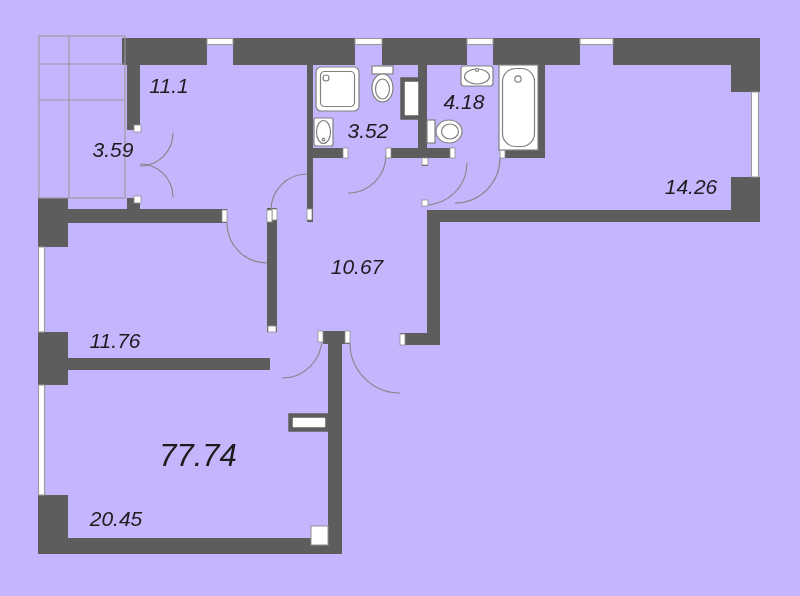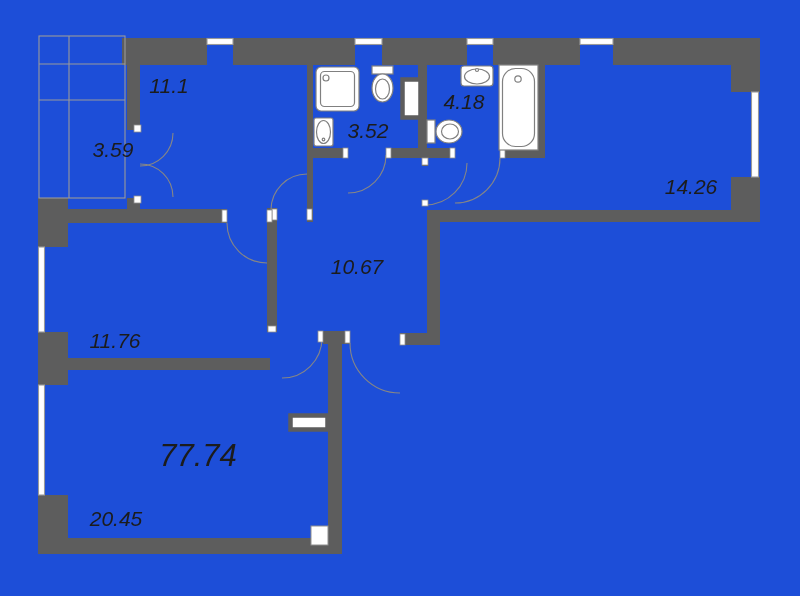--- a/index.html
+++ b/index.html
@@ -1,16 +1,16 @@
 <!DOCTYPE html>
 <html><head>
 <meta charset="utf-8">
 <style>
   html,body{margin:0;padding:0;background:#ffffff;}
-  #stage{position:relative;width:800px;height:596px;background:#1d4ed8;overflow:hidden;}
+  #stage{position:relative;width:800px;height:596px;background:#c4b5fd;overflow:hidden;}
   svg{display:block;}
   .lbl{font:italic 21px "Liberation Sans", sans-serif;}
   .lbl-total{font:italic 31px "Liberation Sans", sans-serif;}
 </style>
 </head>
 <body>
 
 <div id="stage">
 <svg width="800" height="596" viewBox="0 0 800 596">
 

